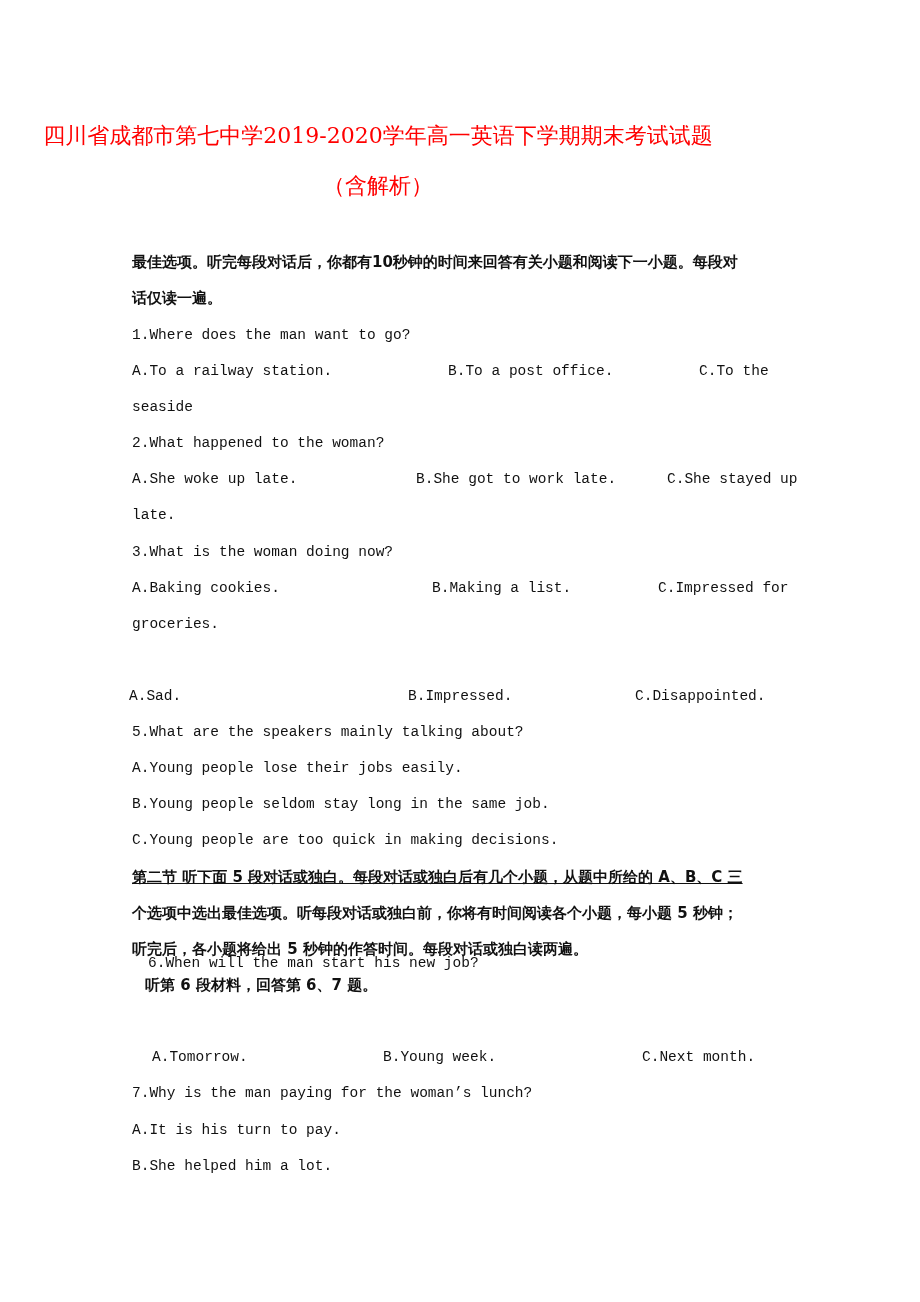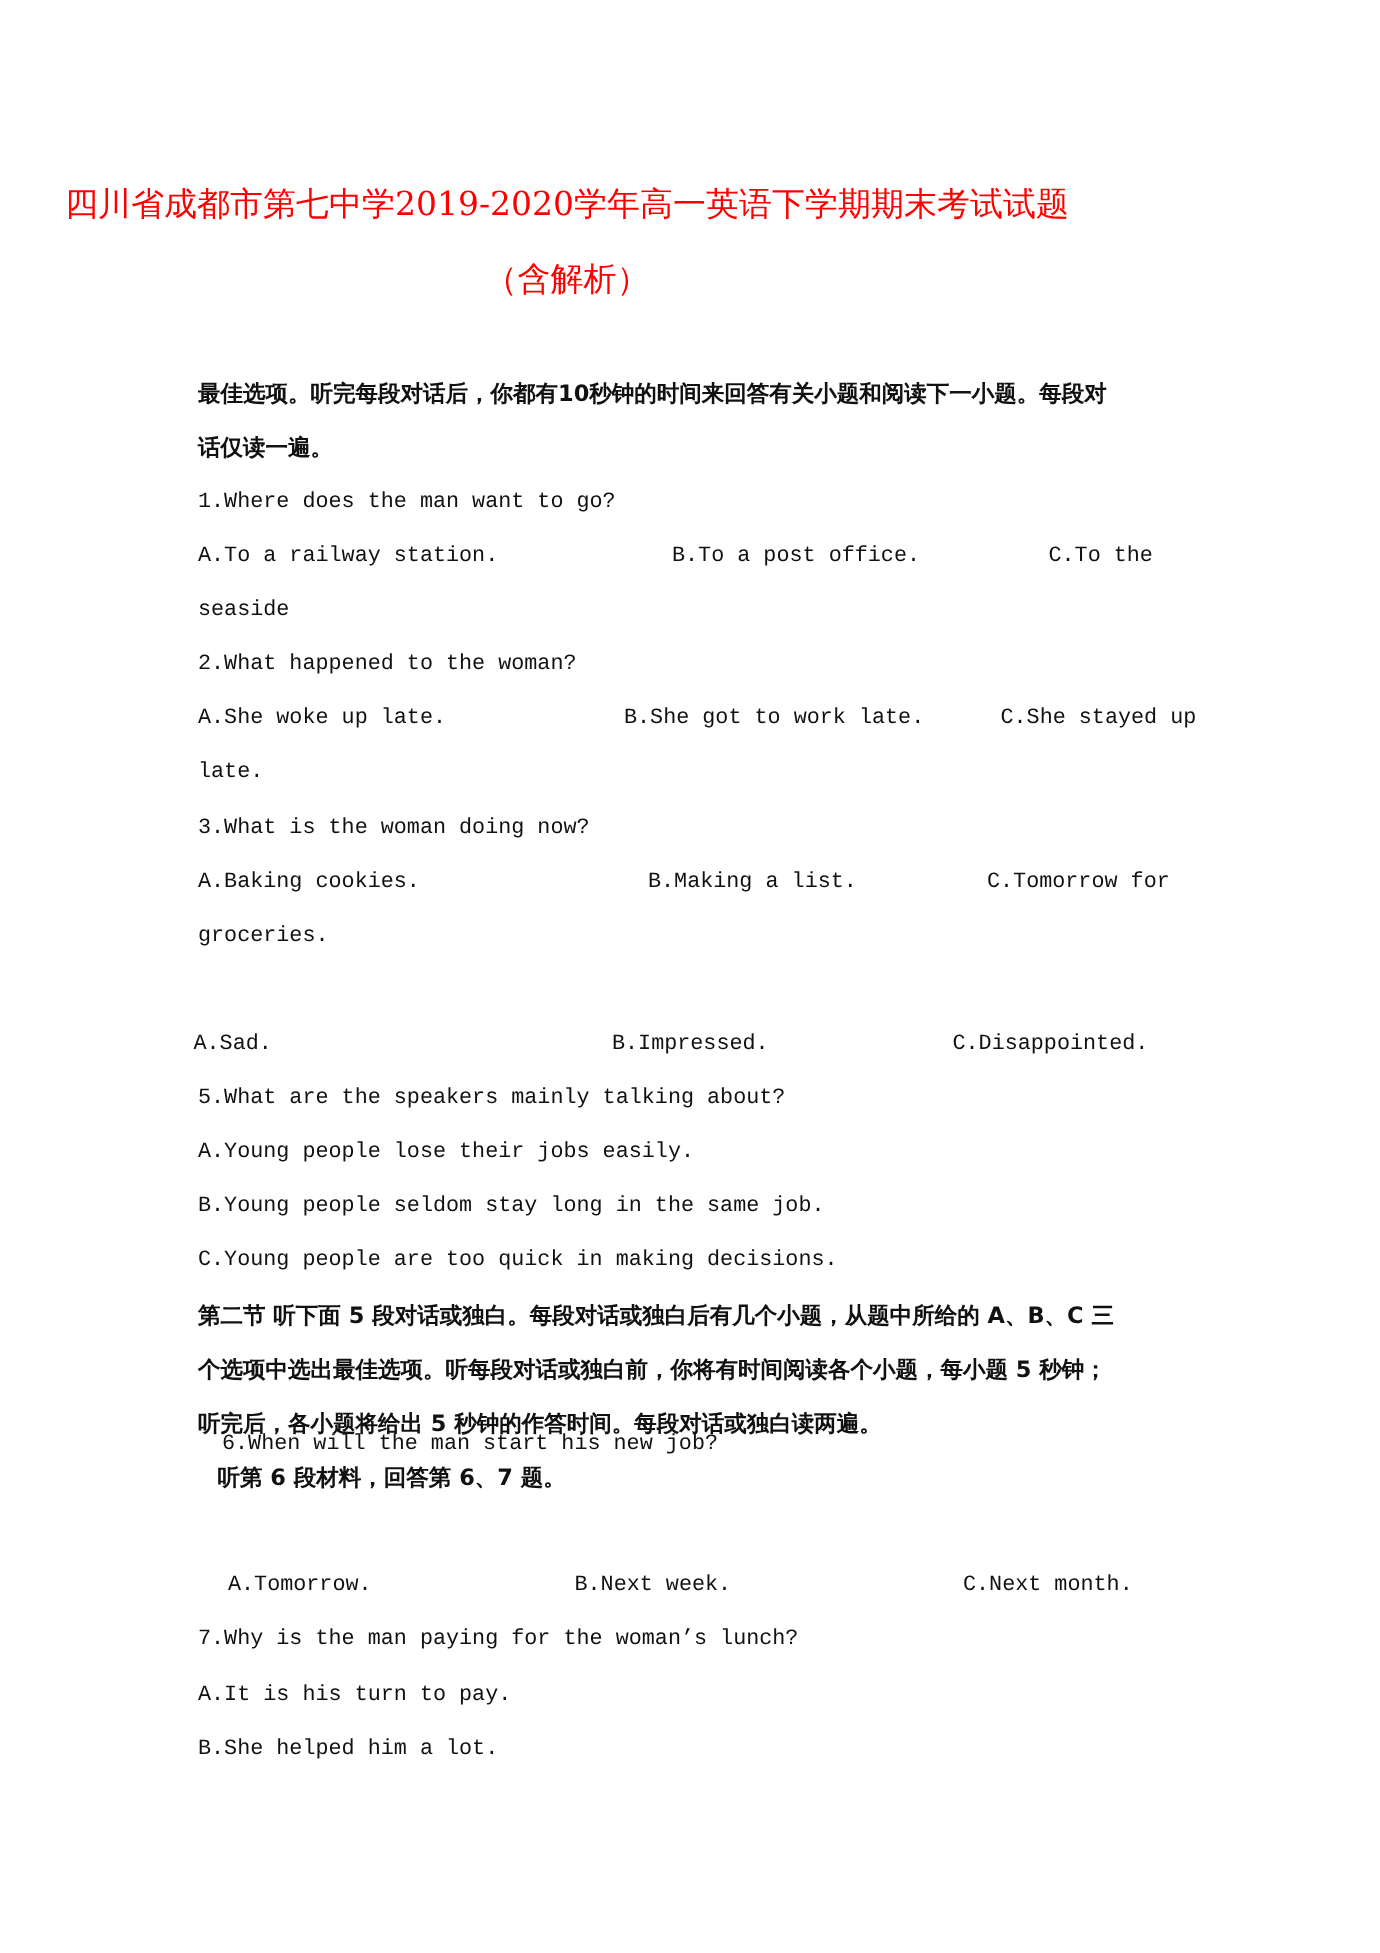--- a/index.html
+++ b/index.html
@@ -41,39 +41,39 @@
 
   <div class="line" style="top:433px;">2.What happened to the woman?</div>
   <div class="opt" style="top:469px; left:132px;">A.She woke up late.</div>
   <div class="opt" style="top:469px; left:416px;">B.She got to work late.</div>
   <div class="opt" style="top:469px; left:667px;">C.She stayed up</div>
   <div class="line" style="top:505px;">late.</div>
 
   <div class="line" style="top:542px;">3.What is the woman doing now?</div>
   <div class="opt" style="top:578px; left:132px;">A.Baking cookies.</div>
   <div class="opt" style="top:578px; left:432px;">B.Making a list.</div>
-  <div class="opt" style="top:578px; left:658px;">C.Tomorrow for</div>
+  <div class="opt" style="top:578px; left:658px;">C.Impressed for</div>
   <div class="line" style="top:614px;">groceries.</div>
 
   <div class="opt" style="top:686px; left:117px;margin-left:12px;">A.Sad.</div>
   <div class="opt" style="top:686px; left:408px;">B.Impressed.</div>
   <div class="opt" style="top:686px; left:635px;">C.Disappointed.</div>
 
   <div class="line" style="top:722px;">5.What are the speakers mainly talking about?</div>
   <div class="line" style="top:758px;">A.Young people lose their jobs easily.</div>
   <div class="line" style="top:794px;">B.Young people seldom stay long in the same job.</div>
   <div class="line" style="top:830px;">C.Young people are too quick in making decisions.</div>
 
-  <div class="line cn" style="top:867px;">第二节 听下面 5 段对话或独白。每段对话或独白后有几个小题，从题中所给的 A、B、C 三</div>
+  <div class="line cn" style="top:867px;text-decoration:underline;">第二节 听下面 5 段对话或独白。每段对话或独白后有几个小题，从题中所给的 A、B、C 三</div>
   <div class="line cn" style="top:903px;">个选项中选出最佳选项。听每段对话或独白前，你将有时间阅读各个小题，每小题 5 秒钟；</div>
   <div class="line cn" style="top:939px;">听完后，各小题将给出 5 秒钟的作答时间。每段对话或独白读两遍。</div>
   <div class="line cn" style="top:975px;padding-left:13px;">听第 6 段材料，回答第 6、7 题。</div>
 
   <div class="line" style="top:953px;margin-left:16px;">6.When will the man start his new job?</div>
   <div class="opt" style="top:1047px; left:132px;margin-left:20px;">A.Tomorrow.</div>
-  <div class="opt" style="top:1047px; left:383px;">B.Next week.</div>
+  <div class="opt" style="top:1047px; left:383px;">B.Young week.</div>
   <div class="opt" style="top:1047px; left:642px;">C.Next month.</div>
 
   <div class="line" style="top:1083px;">7.Why is the man paying for the woman’s lunch?</div>
   <div class="line" style="top:1120px;">A.It is his turn to pay.</div>
   <div class="line" style="top:1156px;">B.She helped him a lot.</div>
 
 </div>
 
 </body></html>

